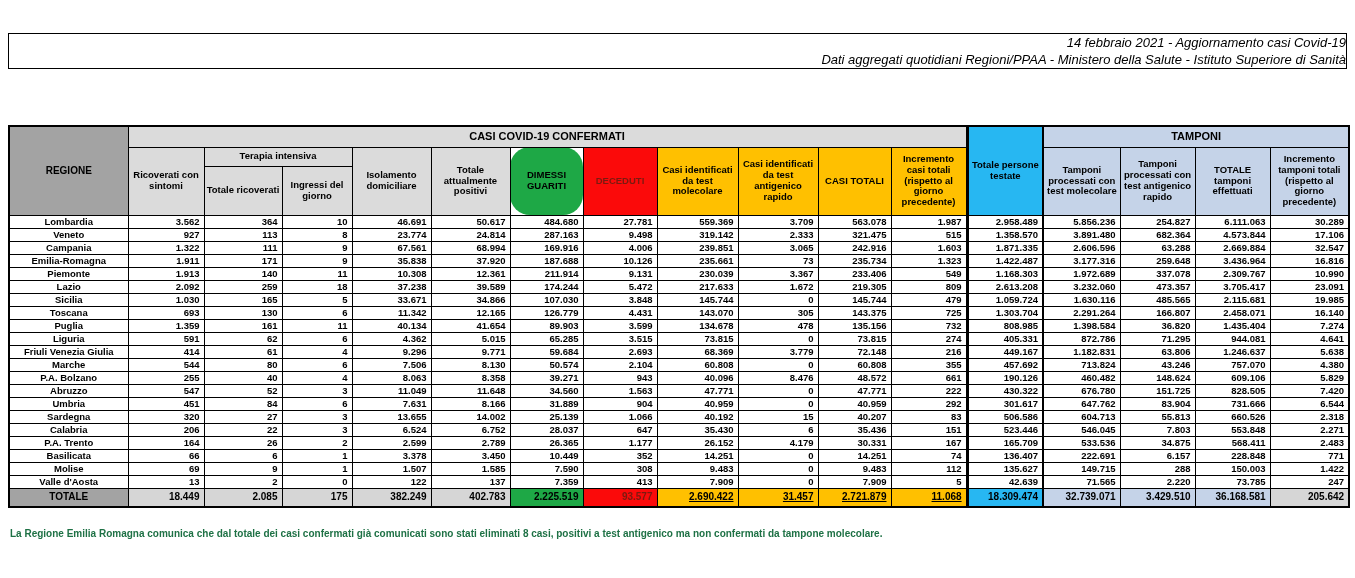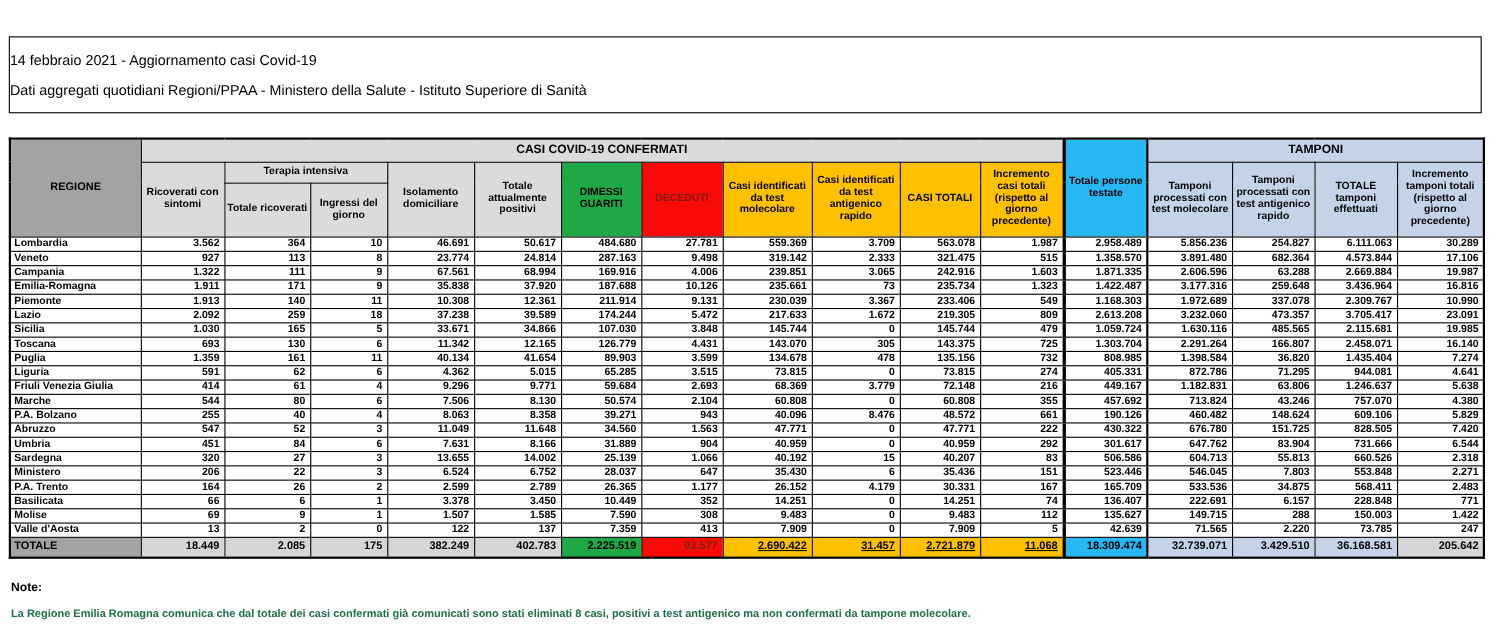--- a/index.html
+++ b/index.html
@@ -7,57 +7,57 @@
     --yellow:#FFC000; --cyan:#27B7F2; --light-blue:#C5D3E8; --deceduti-text:#7B1A10;
     --note-text:#1E7145; --total-grey:#D6D6D6;
   }
   *{box-sizing:border-box;}
   html,body{margin:0;padding:0;}
   body{
     width:1355px;height:578px;background:#fff;position:relative;
     font-family:"Liberation Sans",sans-serif;color:#000;
   }
   .title-box{
-    position:absolute;left:8px;top:33px;width:1339px;height:70px;
+    position:absolute;left:8px;top:33px;width:1339px;height:36px;
     border:1px solid #000;display:flex;flex-direction:column;
-    justify-content:space-evenly;text-align:left;
+    justify-content:space-evenly;text-align:right;font-style:italic;
   }
   .title-line{font-size:13px;font-weight:400;}
   table.covid{
     position:absolute;left:8px;top:125px;width:1340px;
     border-collapse:collapse;table-layout:fixed;border:2px solid #000;
   }
   .covid th,.covid td{
     border:1px solid #000;font-weight:bold;vertical-align:middle;
     padding:0 3px;overflow:hidden;
   }
   .covid thead th{
     background:var(--light-grey);text-align:center;font-size:9.5px;
     line-height:1.15;white-space:normal;padding:1px 2px;
   }
   .covid .band{height:21px;font-size:11px;}
   .covid .row-terapia th{height:19px;}
   .covid .row-sub th{height:49px;}
   .th-regione{background:var(--dark-grey) !important;font-size:10px !important;margin-left:43px;}
-  .th-green{background:var(--green) !important;}
+  .th-green{background:var(--green) !important;border-radius:20px;}
   .th-red{background:var(--red) !important;color:var(--deceduti-text);}
   .th-yellow{background:var(--yellow) !important;}
   .th-cyan{background:var(--cyan) !important;margin-top:30px;}
   .th-lb{background:var(--light-blue) !important;}
   .covid tbody td{
     background:#fff;height:13px;font-size:9.5px;line-height:12px;white-space:nowrap;
   }
-  .covid td.region{text-align:left;padding-left:3px;}
+  .covid td.region{text-align:center;padding-left:3px;}
   .covid td.num{text-align:right;padding-right:4px;}
   
   .covid td:nth-child(13),.covid th.col-testate{
     border-left:3px solid #000;border-right:2px solid #000;
   }
   .covid tr.total-row td{height:19px;font-size:10px;}
-  .covid td.total-label{background:var(--dark-grey);}
+  .covid td.total-label{background:var(--dark-grey);text-align:center;}
   .covid td.tg{background:var(--total-grey);}
   .covid td.tgreen{background:var(--green);}
   .covid td.tred{background:var(--red);color:var(--deceduti-text);}
   .covid td.ty{background:var(--yellow);text-decoration:underline;}
   .covid td.tcyan{background:var(--cyan);}
   .covid td.tlb{background:var(--light-blue);}
   .notes{position:absolute;left:10px;top:528px;width:1340px;}
   .note-heading{font-size:11px;font-weight:bold;margin-bottom:13px;}
   .note-text{font-size:10px;font-weight:bold;color:var(--note-text);}
 </style>
@@ -166,21 +166,21 @@
         <td class="num">169.916</td>
         <td class="num">4.006</td>
         <td class="num">239.851</td>
         <td class="num">3.065</td>
         <td class="num">242.916</td>
         <td class="num">1.603</td>
         <td class="num">1.871.335</td>
         <td class="num">2.606.596</td>
         <td class="num">63.288</td>
         <td class="num">2.669.884</td>
-        <td class="num">19.987</td>
+        <td class="num">32.547</td>
       </tr>
       <tr>
         <td class="region">Emilia-Romagna</td>
         <td class="num">1.911</td>
         <td class="num">171</td>
         <td class="num">9</td>
         <td class="num">35.838</td>
         <td class="num">37.920</td>
         <td class="num">187.688</td>
         <td class="num">10.126</td>
@@ -416,21 +416,21 @@
         <td class="num">15</td>
         <td class="num">40.207</td>
         <td class="num">83</td>
         <td class="num">506.586</td>
         <td class="num">604.713</td>
         <td class="num">55.813</td>
         <td class="num">660.526</td>
         <td class="num">2.318</td>
       </tr>
       <tr>
-        <td class="region">Ministero</td>
+        <td class="region">Calabria</td>
         <td class="num">206</td>
         <td class="num">22</td>
         <td class="num">3</td>
         <td class="num">6.524</td>
         <td class="num">6.752</td>
         <td class="num">28.037</td>
         <td class="num">647</td>
         <td class="num">35.430</td>
         <td class="num">6</td>
         <td class="num">35.436</td>
@@ -533,15 +533,14 @@
         <td class="num tcyan">18.309.474</td>
         <td class="num tlb">32.739.071</td>
         <td class="num tlb">3.429.510</td>
         <td class="num tlb">36.168.581</td>
         <td class="num tg">205.642</td>
       </tr>
     </tbody>
 </table>
 
 <div class="notes">
-  <div class="note-heading">Note:</div>
   <div class="note-text">La Regione Emilia Romagna comunica che dal totale dei casi confermati già comunicati sono stati eliminati 8 casi, positivi a test antigenico ma non confermati da tampone molecolare.</div>
 </div>
 
 </body></html>

